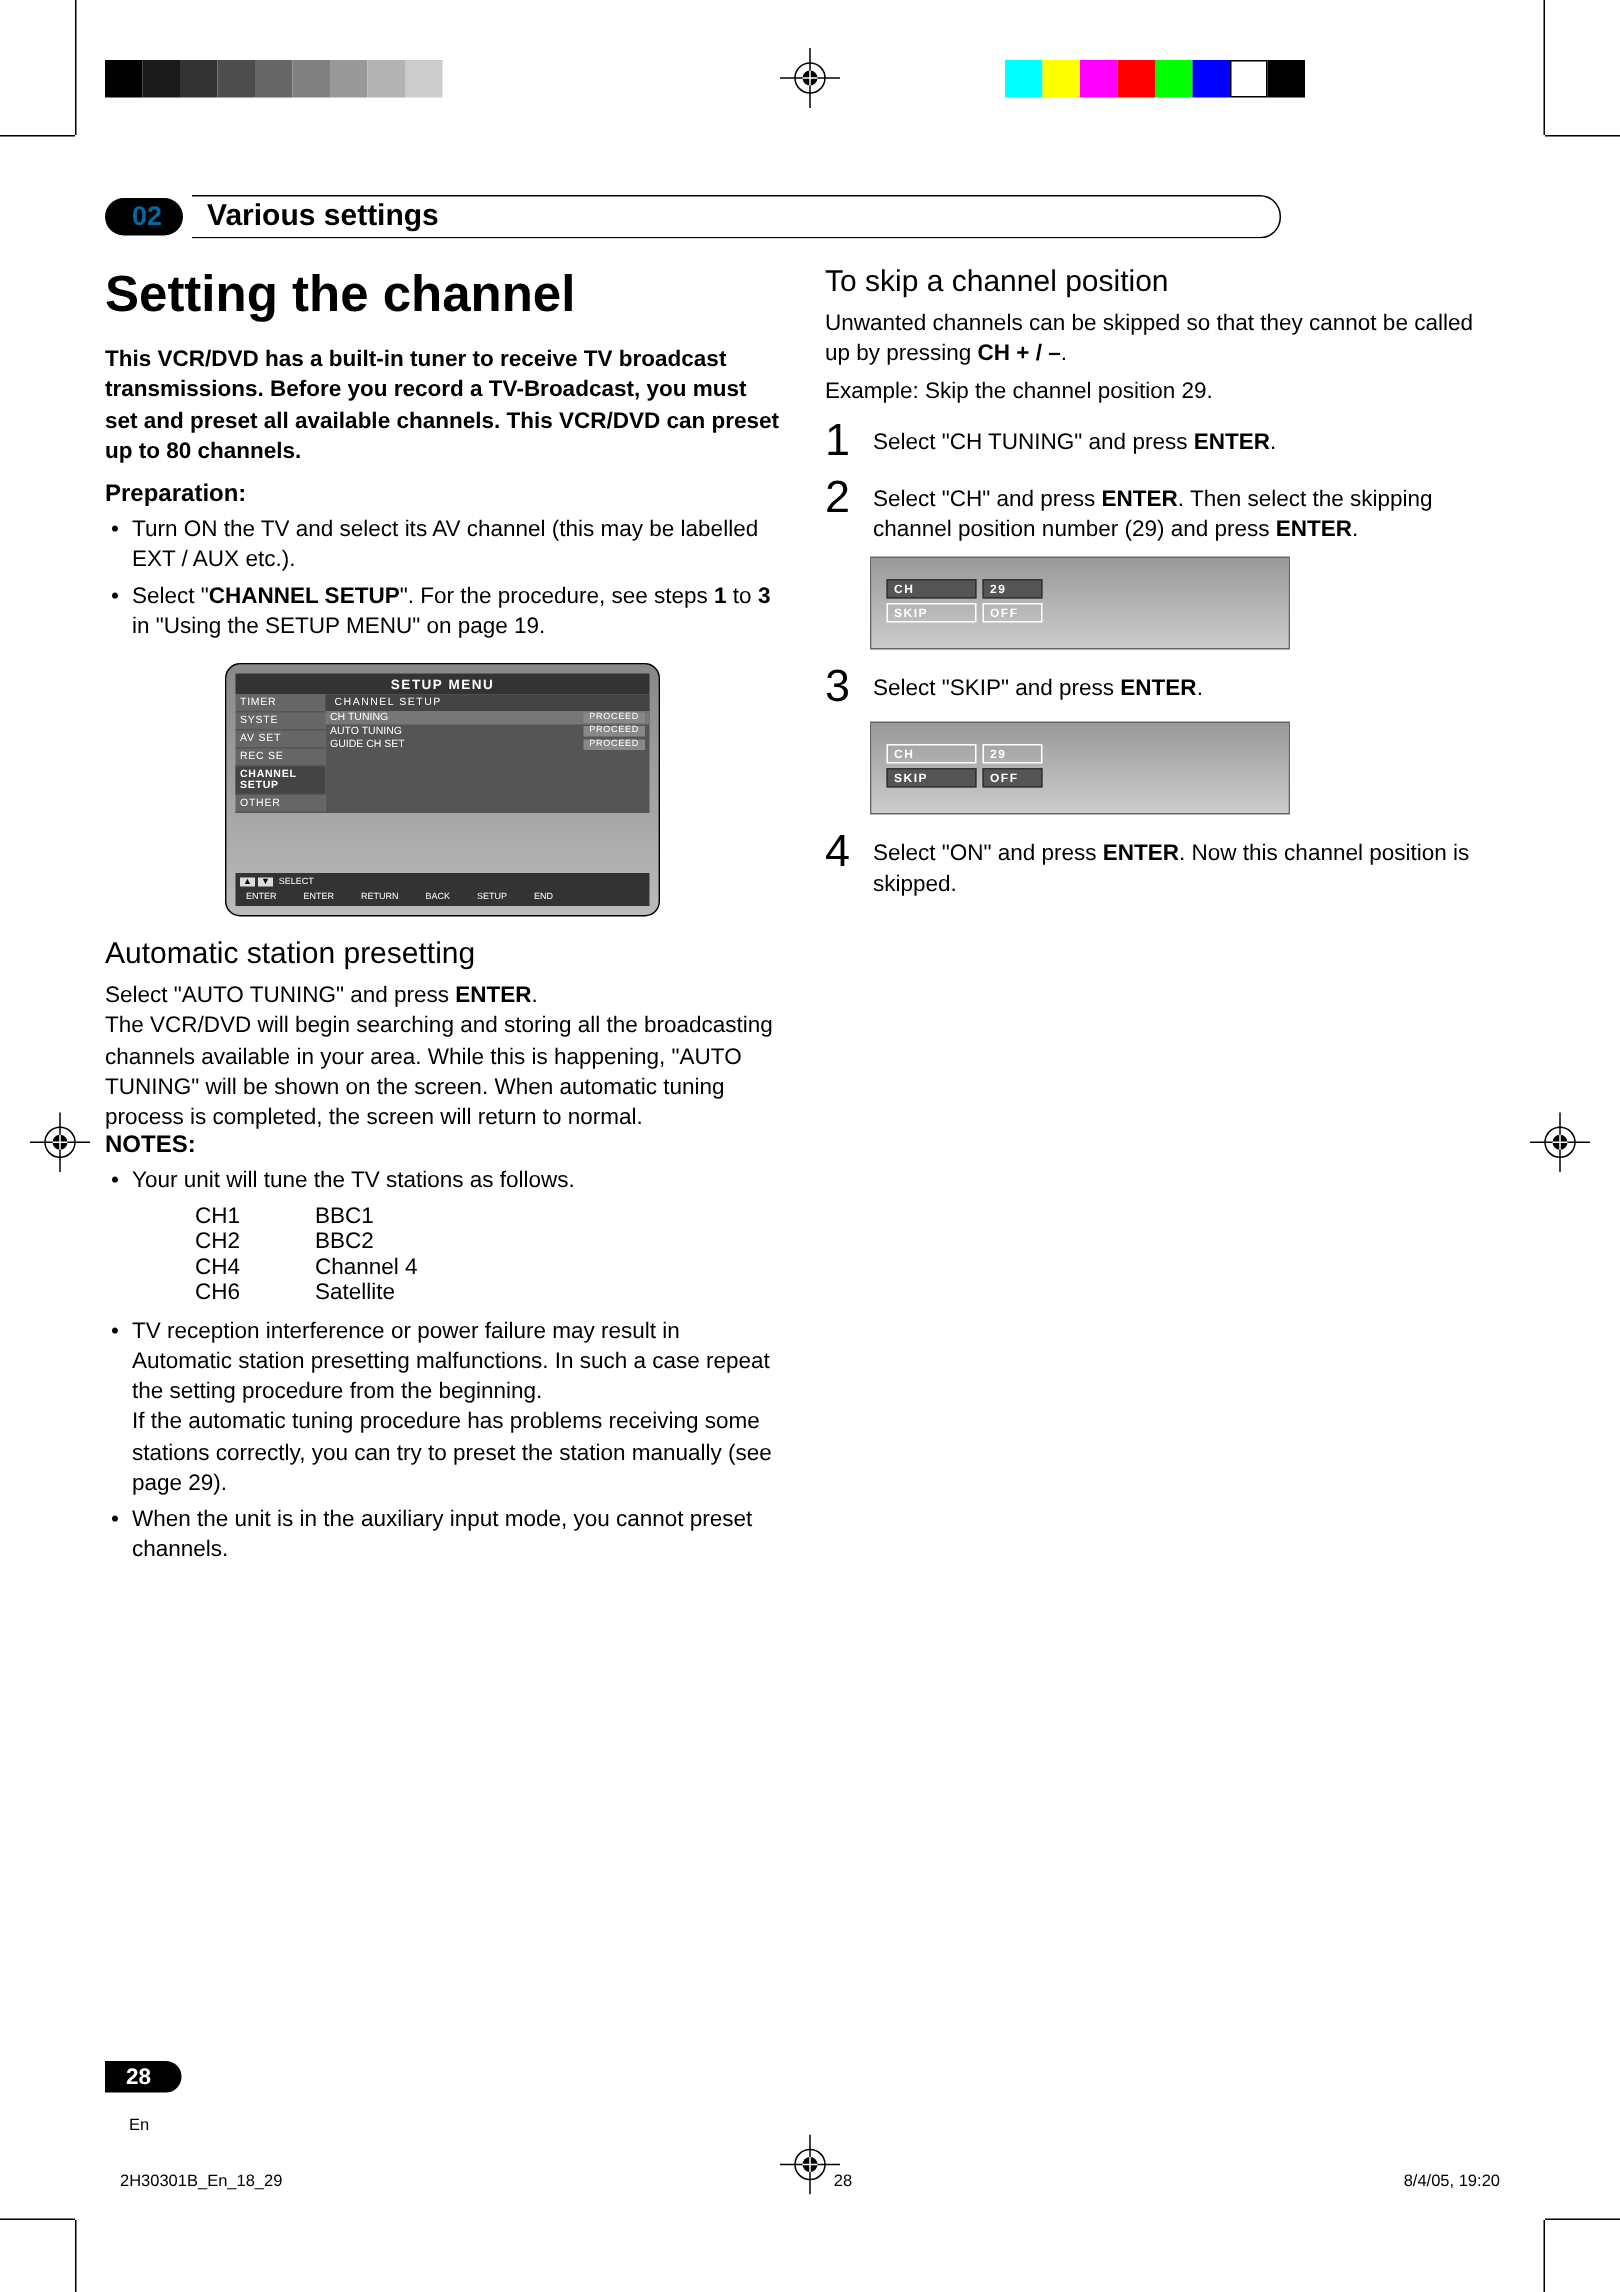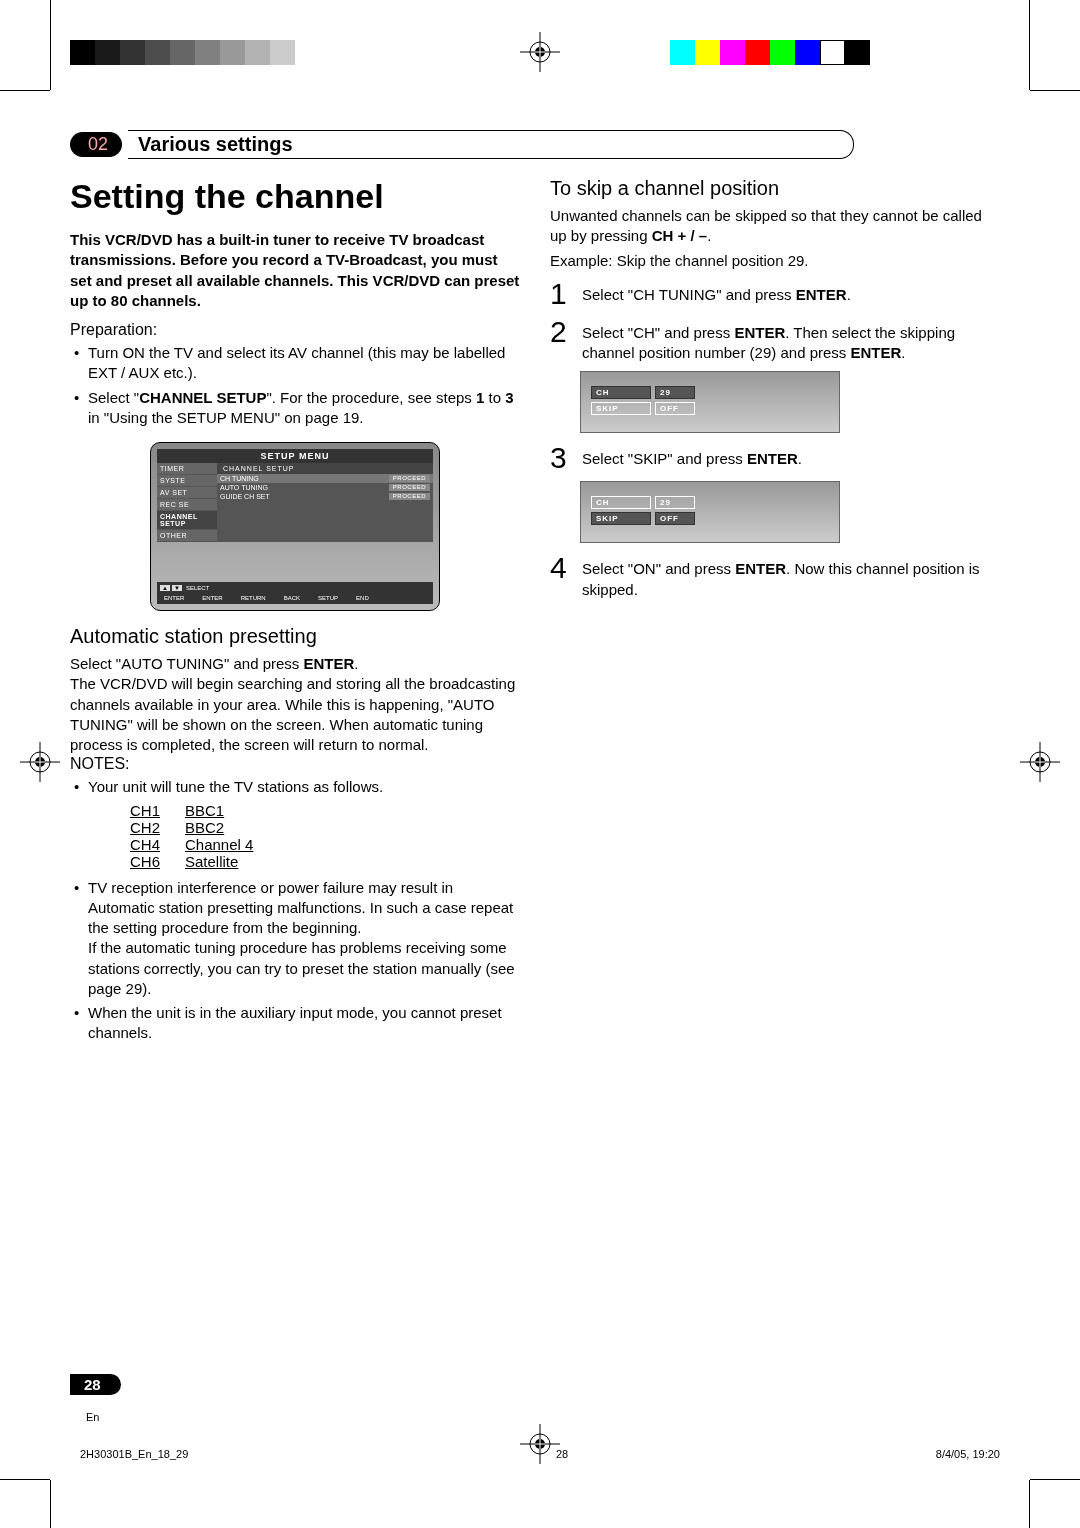--- a/index.html
+++ b/index.html
@@ -16,30 +16,30 @@
   .gray-swatches div { width: 25px; height: 25px; }
   .color-swatches { display: flex; position: absolute; right: 210px; top: 0; }
   .color-swatches div { width: 25px; height: 25px; }
   .reg-mark { position: absolute; top: 32px; left: 50%; transform: translateX(-50%); }
   .reg-mark svg { width: 40px; height: 40px; }
   .reg-mark-bottom { position: absolute; bottom: 60px; left: 50%; transform: translateX(-50%); }
 
   .page { position: absolute; top: 130px; left: 70px; width: 940px; }
   
   .chapter-header { display: flex; align-items: center; margin-bottom: 18px; }
-  .chapter-badge { background: #000; color: #fca5a5; border-radius: 14px; padding: 2px 14px 2px 18px; font-weight: normal; font-size: 18px; }
+  .chapter-badge { background: #000; color: #0369a1; border-radius: 14px; padding: 2px 14px 2px 18px; font-weight: bold; font-size: 18px; }
   .chapter-title { font-weight: bold; font-size: 20px; margin-left: 6px; border: 1px solid #000; border-left: none; border-radius: 0 14px 14px 0; padding: 2px 560px 2px 10px; white-space: nowrap; }
 
   .two-col { display: flex; gap: 30px; }
   .col { width: 450px; }
   .col-right { width: 450px; }
 
   h1 { font-size: 34px; font-weight: bold; margin-bottom: 14px; }
   h2 { font-size: 20px; font-weight: normal; margin: 14px 0 6px 0; }
-  h3 { font-size: 16px; font-weight: normal; margin: 0 0 4px 0; }
+  h3 { font-size: 16px; font-weight: bold; margin: 0 0 4px 0; }
   p, li { font-size: 15px; line-height: 1.35; }
   .intro-bold { font-weight: bold; font-size: 15px; line-height: 1.35; margin-bottom: 10px; }
   ul { list-style: none; padding-left: 18px; }
   ul li { position: relative; margin-bottom: 4px; }
   ul li::before { content: "•"; position: absolute; left: -14px; }
 
   .setup-menu-img {
     width: 290px; margin: 14px auto; border: 1px solid #000; border-radius: 10px;
     background: linear-gradient(#888,#bbb); padding: 6px; font-size: 8px; color:#fff;
   }
@@ -52,29 +52,29 @@
   .setup-right-header { background:#444; padding:2px 6px; font-size:7px; letter-spacing:1px; }
   .setup-row { display:flex; justify-content:space-between; padding:1px 3px; font-size:7px; }
   .setup-row span:last-child { background:#888; padding:0 4px; font-size:6px; letter-spacing:0.5px; }
   .setup-row.hl { background:#777; }
   .setup-footer { background:#333; margin-top:40px; display:flex; gap:4px; padding:3px; font-size:6px; flex-wrap:wrap; }
   .setup-footer .btns { display:flex; gap:2px; }
   .setup-footer .btns span { background:#ddd; color:#000; padding:0 2px; font-size:6px; }
   .setup-footer .row2 { display:flex; gap:18px; width:100%; padding-left:4px; }
 
   .ch-table { margin: 4px 0 8px 60px; font-size: 15px; }
-  .ch-table div { display: flex; gap: 15px; text-decoration: underline; }
+  .ch-table div { display: flex; gap: 40px; }
   .ch-table div span:first-child { width: 40px; }
 
   .numstep { display: flex; align-items: flex-start; margin: 8px 0; gap:8px; }
   .numstep .num { font-size: 30px; font-weight: normal; line-height: 1; width: 24px; }
   .numstep .txt { flex: 1; font-size: 15px; line-height: 1.35; padding-top: 6px; }
 
   .osd-box {
-    width: 260px; background: linear-gradient(#999,#ccc); border:1px solid #666;
+    width: 280px; background: linear-gradient(#999,#ccc); border:1px solid #666;
     margin: 6px 0 10px 30px; padding: 14px 10px;
   }
   .osd-row { display:flex; gap:4px; margin-bottom:3px; }
   .osd-cell { border:1px solid #fff; color:#fff; font-size:8px; padding:1px 4px; letter-spacing:1px; font-weight:bold; }
   .osd-cell.k { width:60px; }
   .osd-cell.v { width:40px; }
   .osd-row.hl .osd-cell { background:#555; border-color:#333; }
 
   .note-line { font-size:15px; margin-top:6px; padding-left:56px; text-indent:-56px; }
 

